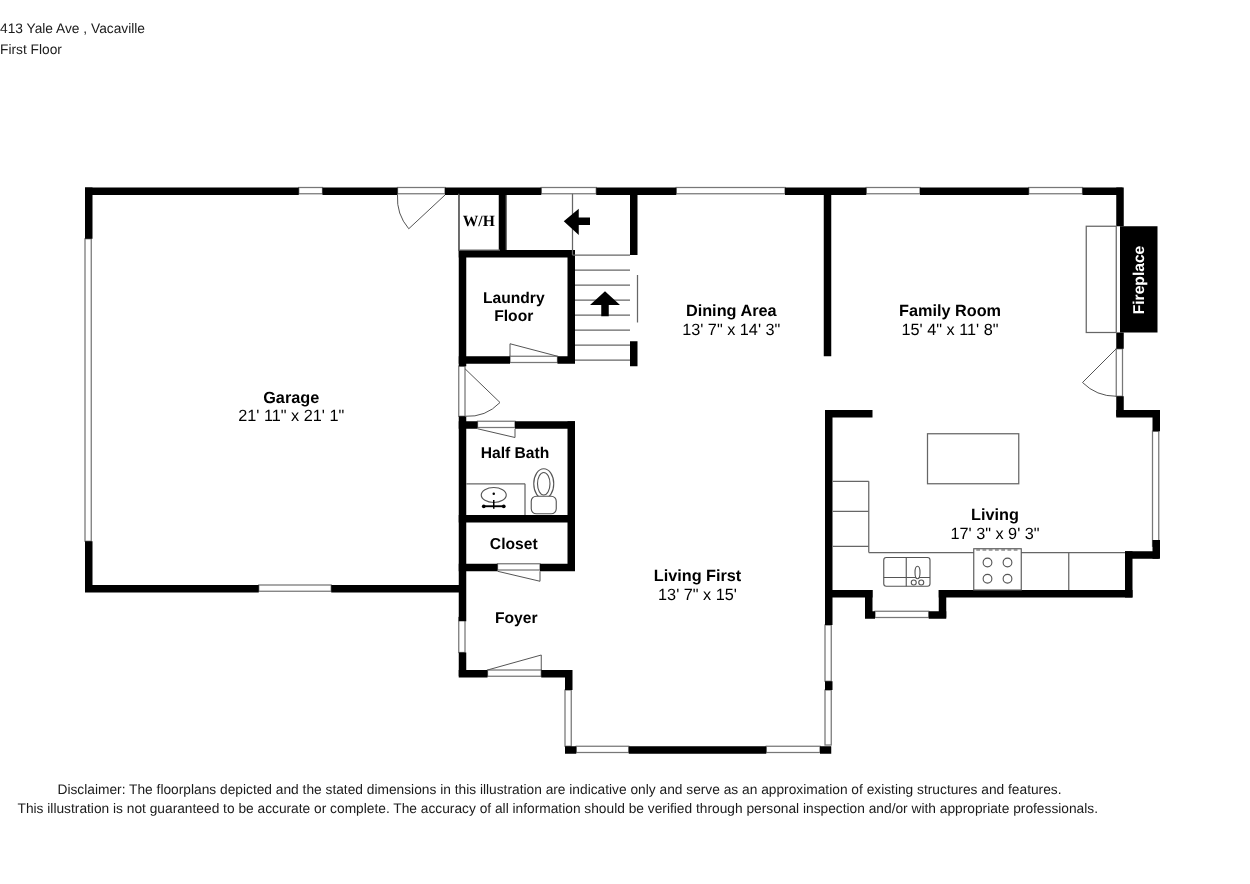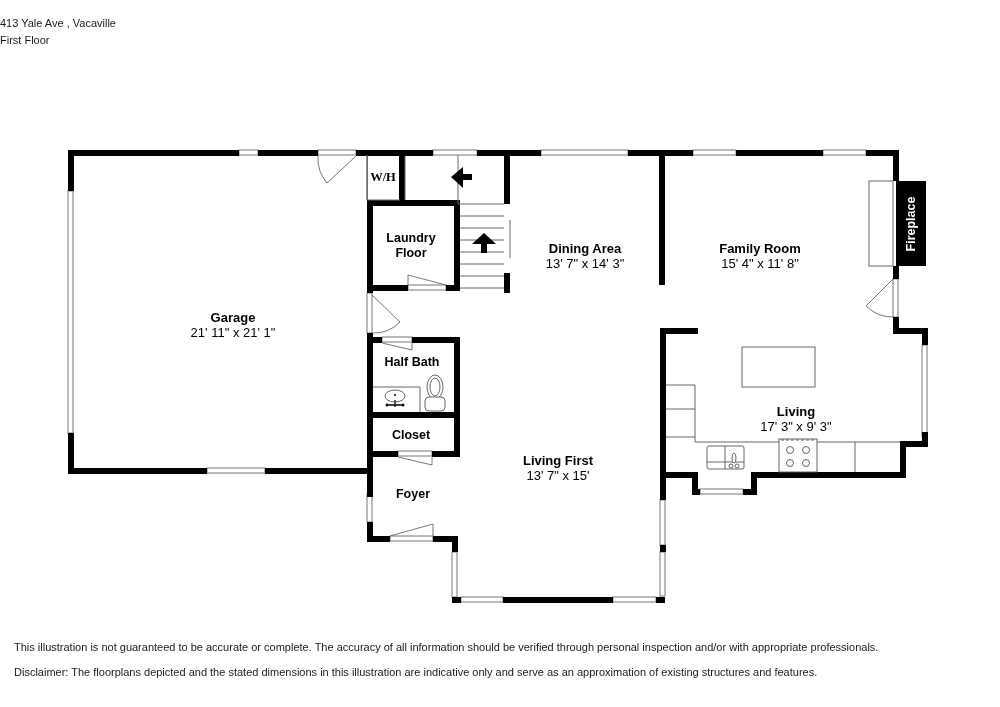--- a/index.html
+++ b/index.html
@@ -10,21 +10,21 @@
   #hdr-floor { top: 33px; }
   .plan { position: absolute; left: 0; top: 0; width: 1000px; height: 707px; }
   .room-label { position: absolute; text-align: center; transform: translateX(-50%); white-space: nowrap; }
   .room-name { font-weight: bold; font-size: 13px; line-height: 15px; display: block; margin-top: 12px; }
   .room-dim { font-size: 13px; line-height: 15px; display: block; }
   .small-name { font-weight: bold; font-size: 12.5px; line-height: 15px; display: block; }
   .fireplace { position: absolute; left: 896px; top: 181px; width: 30px; height: 85px; background: #000; }
   .fireplace span { position: absolute; left: 50%; top: 50%; color: #fff; font-weight: bold; font-size: 12.5px;
                     transform: translate(-50%, -50%) rotate(-90deg); white-space: nowrap; }
   .disc { position: absolute; left: 14px; font-size: 11px; line-height: 14px; color: #1a1a1a; white-space: nowrap; }
-  #disc-1 { top: 665px; }
+  #disc-1 { top: 625px; margin-left: 32px; }
   #disc-2 { top: 640px; }
 </style>
 </head>
 <body>
 
 <div class="hdr" id="hdr-address">413 Yale Ave , Vacaville</div>
 <div class="hdr" id="hdr-floor">First Floor</div>
 
 <svg class="plan" viewBox="0 0 1000 707" xmlns="http://www.w3.org/2000/svg">
 

